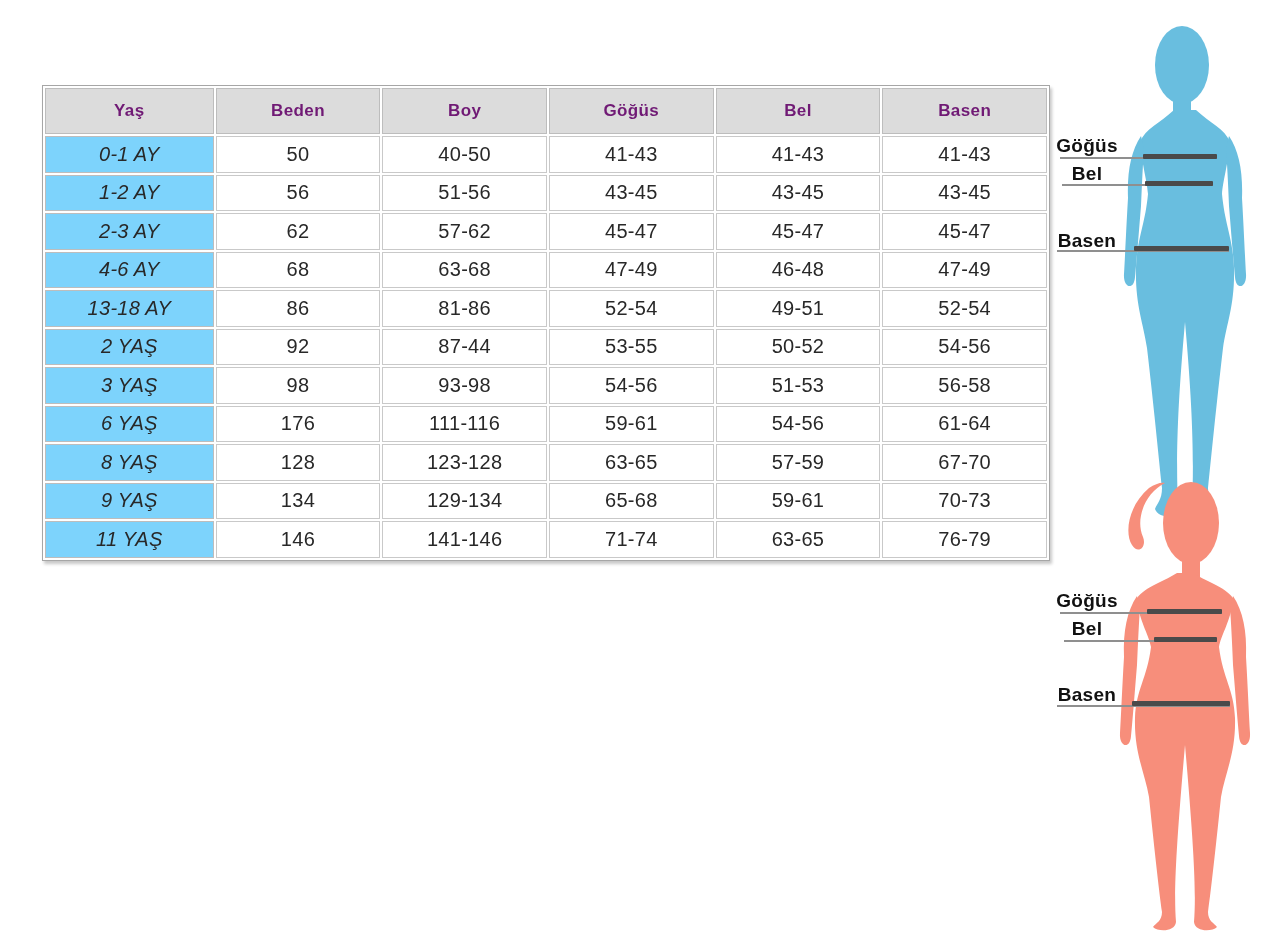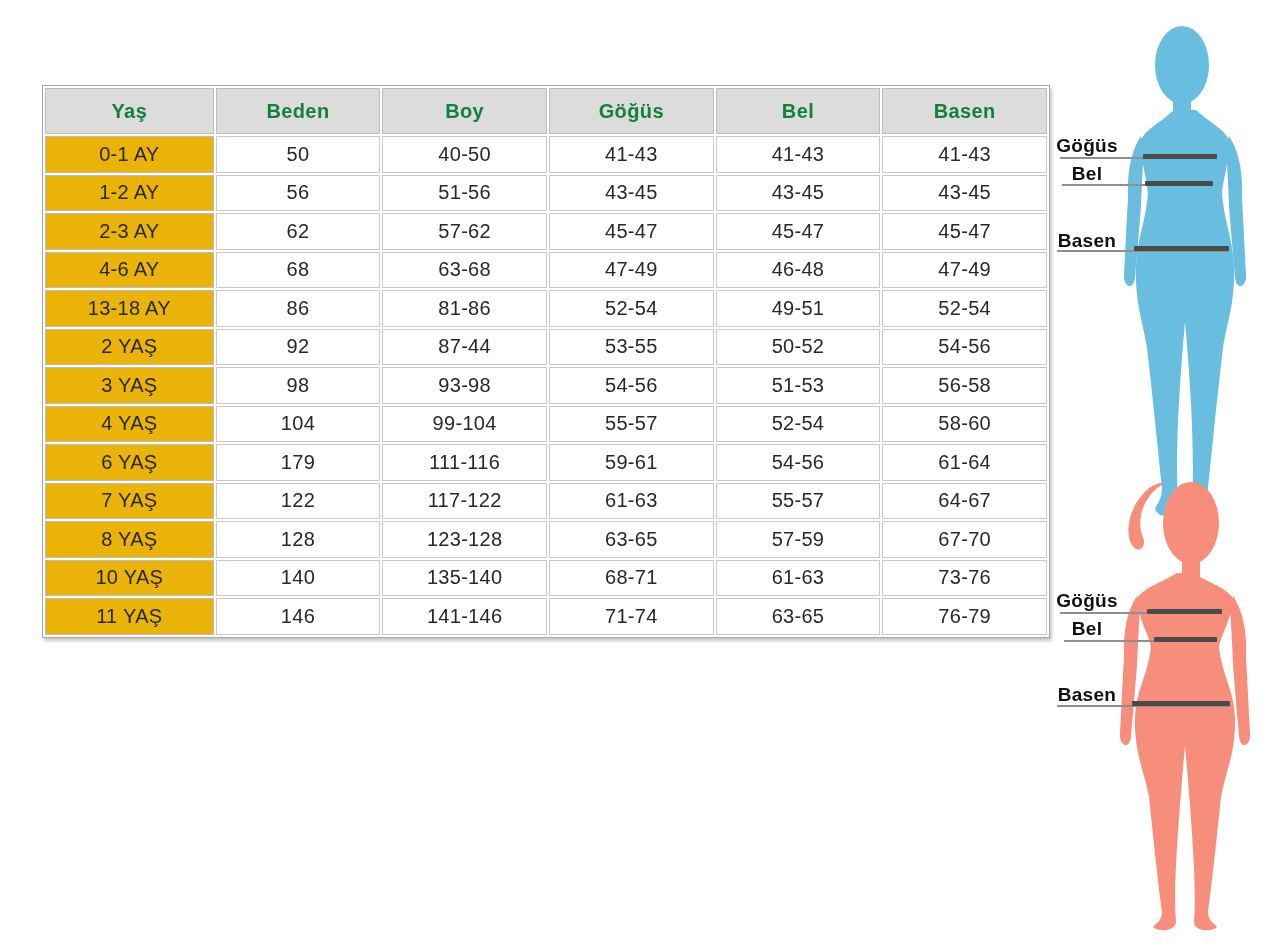--- a/index.html
+++ b/index.html
@@ -23,40 +23,41 @@
     border-spacing: 2px;
     background: #ffffff;
     border: 1px solid #a6a6a6;
     table-layout: fixed;
     box-shadow: 2px 3px 3px rgba(0,0,0,0.22);
   }
   table.size-table th {
     background: #dcdcdc;
     border: 1px solid #bdbdbd;
     height: 46px;
-    font-size: 20px;
+    font-size: 17px;
     font-weight: bold;
     letter-spacing: 0.4px;
-    color: #15803d;
+    color: #701a75;
     text-align: center;
     vertical-align: middle;
   }
   table.size-table td {
     border: 1px solid #c9c9c9;
     height: 36.5px;
     font-size: 20px;
     letter-spacing: 0.3px;
     color: #282828;
     text-align: center;
     vertical-align: middle;
     background: #ffffff;
   }
   table.size-table td:first-child {
-    background: #eab308;
+    background: #7dd3fc;
     border-color: #bdbdbd;
+    font-style: italic;
   }
 
   
   .figure { position: absolute; }
   .figure-child { left: 1110px; top: 20px; width: 160px; height: 505px; }
   .figure-girl  { left: 1105px; top: 475px; width: 170px; height: 460px; }
   .figure svg { width: 100%; height: 100%; display: block; }
 
   
   .mlabel {
@@ -156,58 +157,42 @@
         </tr>
         <tr>
           <td>3 YAŞ</td>
           <td>98</td>
           <td>93-98</td>
           <td>54-56</td>
           <td>51-53</td>
           <td>56-58</td>
         </tr>
         <tr>
-          <td>4 YAŞ</td>
-          <td>104</td>
-          <td>99-104</td>
-          <td>55-57</td>
-          <td>52-54</td>
-          <td>58-60</td>
-        </tr>
-        <tr>
           <td>6 YAŞ</td>
-          <td>179</td>
+          <td>176</td>
           <td>111-116</td>
           <td>59-61</td>
           <td>54-56</td>
           <td>61-64</td>
-        </tr>
-        <tr>
-          <td>7 YAŞ</td>
-          <td>122</td>
-          <td>117-122</td>
-          <td>61-63</td>
-          <td>55-57</td>
-          <td>64-67</td>
         </tr>
         <tr>
           <td>8 YAŞ</td>
           <td>128</td>
           <td>123-128</td>
           <td>63-65</td>
           <td>57-59</td>
           <td>67-70</td>
         </tr>
         <tr>
-          <td>10 YAŞ</td>
-          <td>140</td>
-          <td>135-140</td>
-          <td>68-71</td>
-          <td>61-63</td>
-          <td>73-76</td>
+          <td>9 YAŞ</td>
+          <td>134</td>
+          <td>129-134</td>
+          <td>65-68</td>
+          <td>59-61</td>
+          <td>70-73</td>
         </tr>
         <tr>
           <td>11 YAŞ</td>
           <td>146</td>
           <td>141-146</td>
           <td>71-74</td>
           <td>63-65</td>
           <td>76-79</td>
         </tr>
       </tbody>

